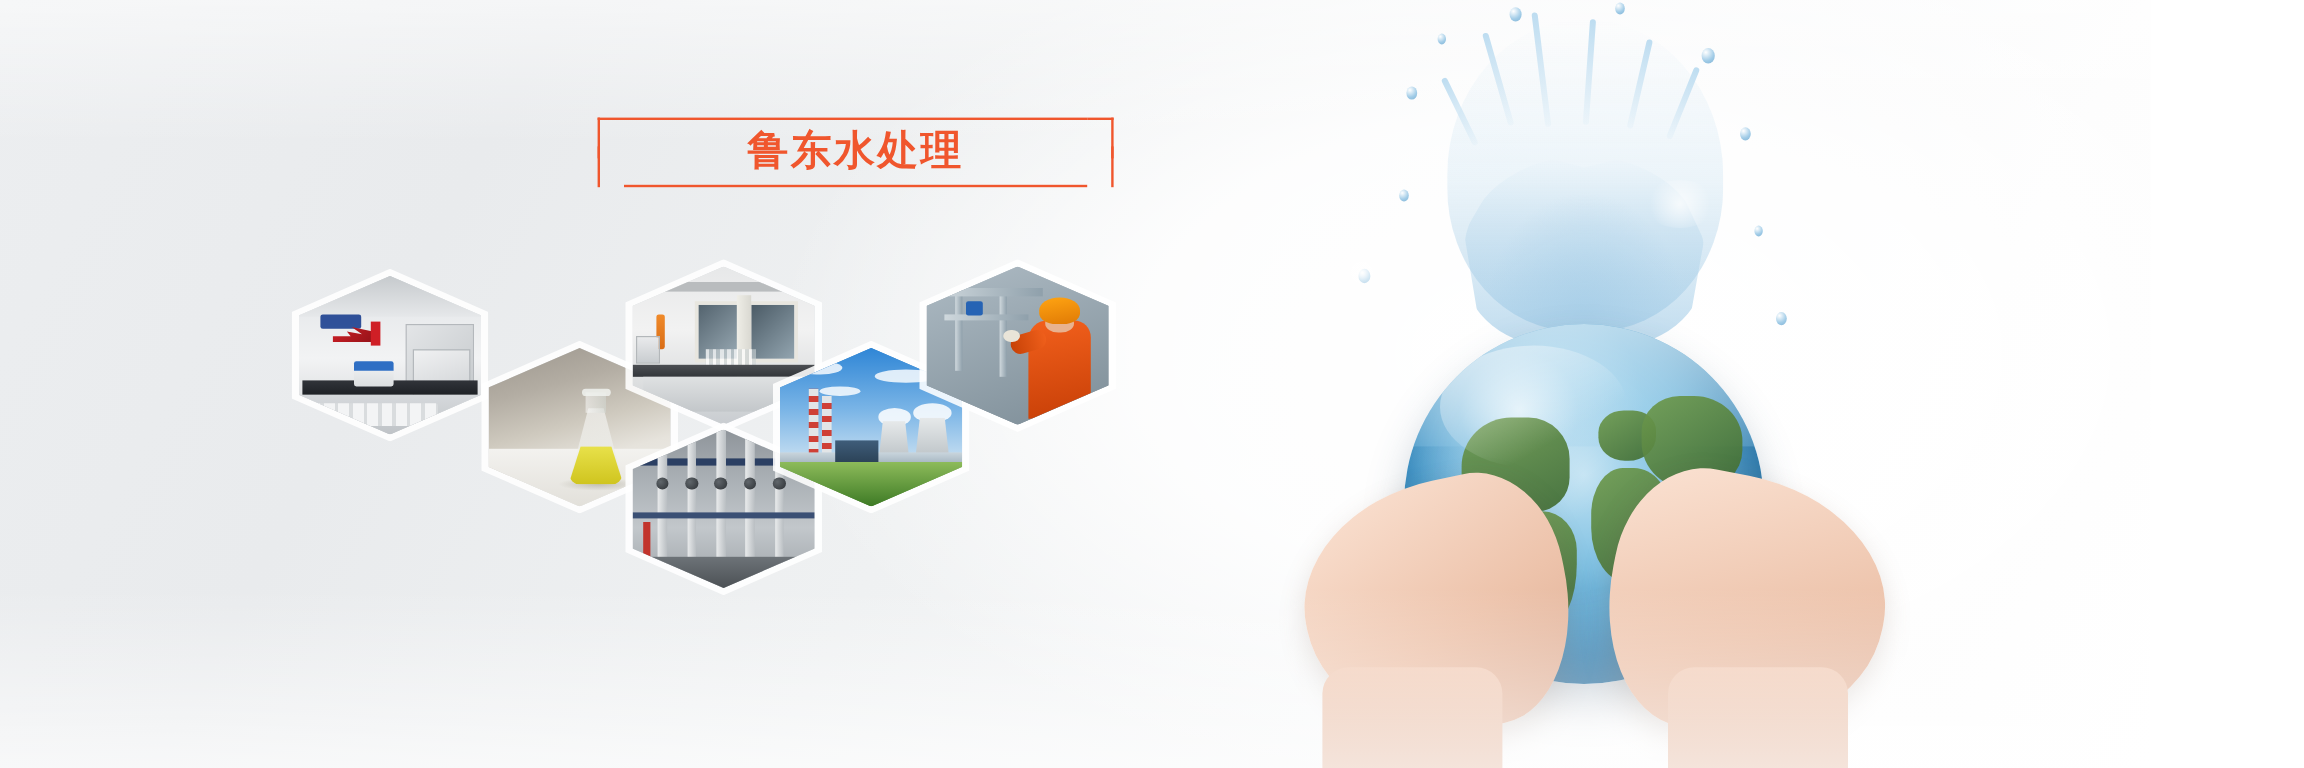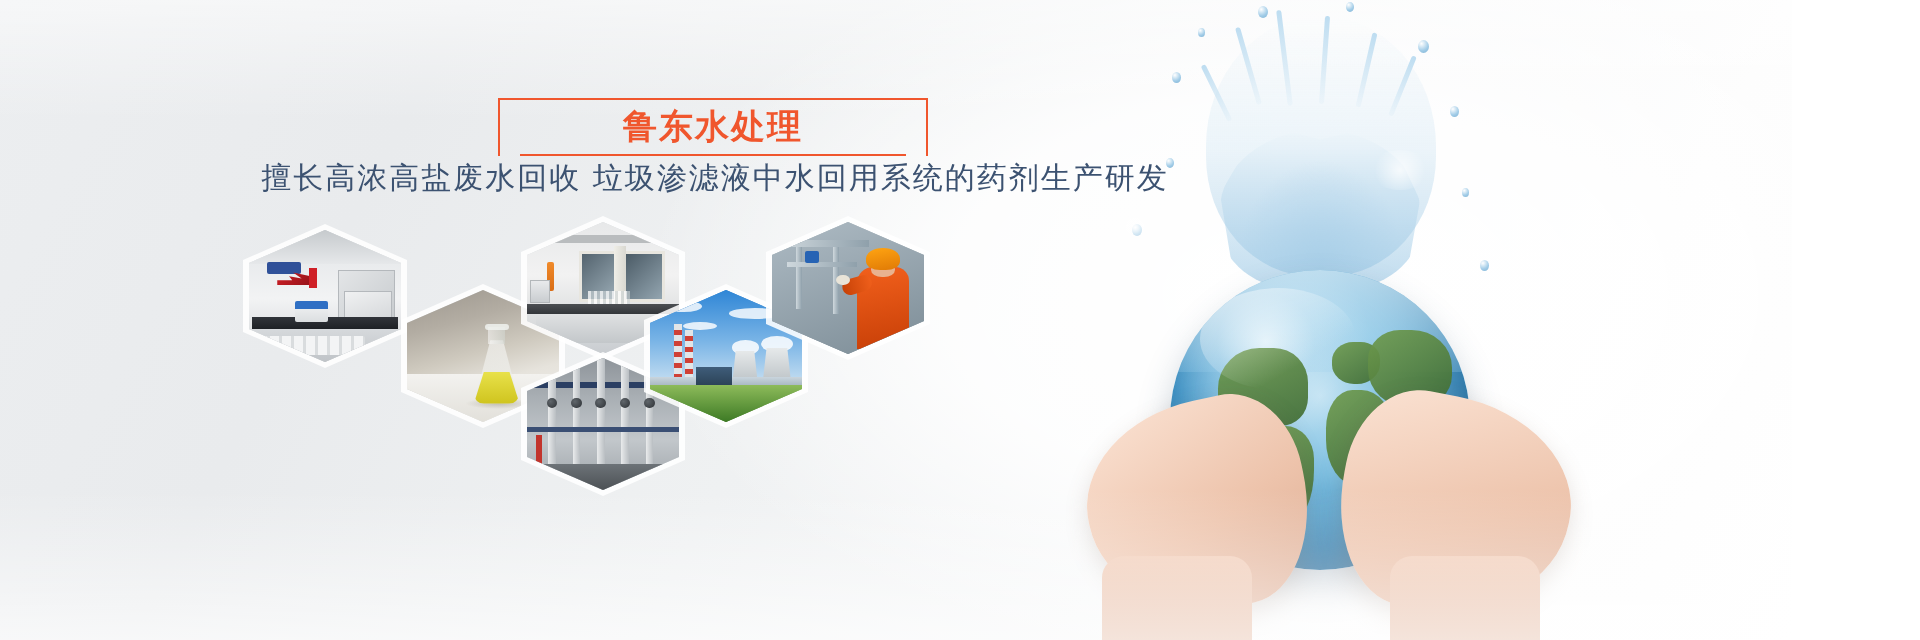--- a/index.html
+++ b/index.html
@@ -288,21 +288,20 @@
       <span class="tb-edge tb-bot-left"></span>
       <span class="tb-edge tb-bot-right"></span>
       <span class="tb-edge tb-rule-top"></span>
       <span class="tb-edge tb-rule-bot"></span>
     </div>
     <div class="title-text">
       <span class="title-cn">鲁东水处理</span>
     </div>
   </div>
 
-  <div class="subtitle">擅长高浓高盐废水回收  垃圾渗滤液中水回用系统的药剂生产研发</div>
 
   <div class="hexes">
 
     <div class="hex-ring h1ring"></div>
     <div class="hex h1">
       <div class="hex-img img-lab1">
         <span class="lab1-ceiling"></span>
         <span class="lab1-cab"></span>
         <span class="lab1-cab2"></span>
         <span class="lab1-bench"></span>

